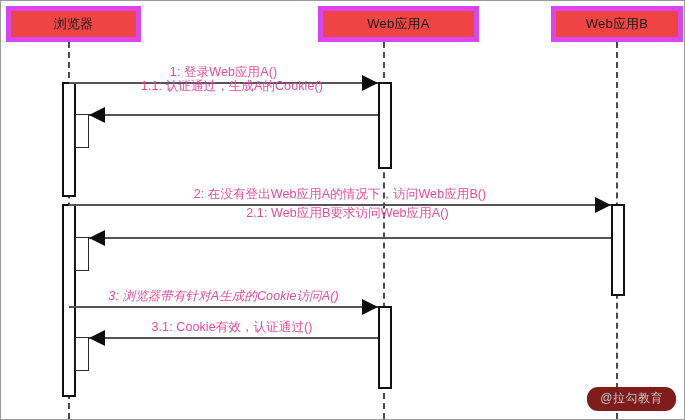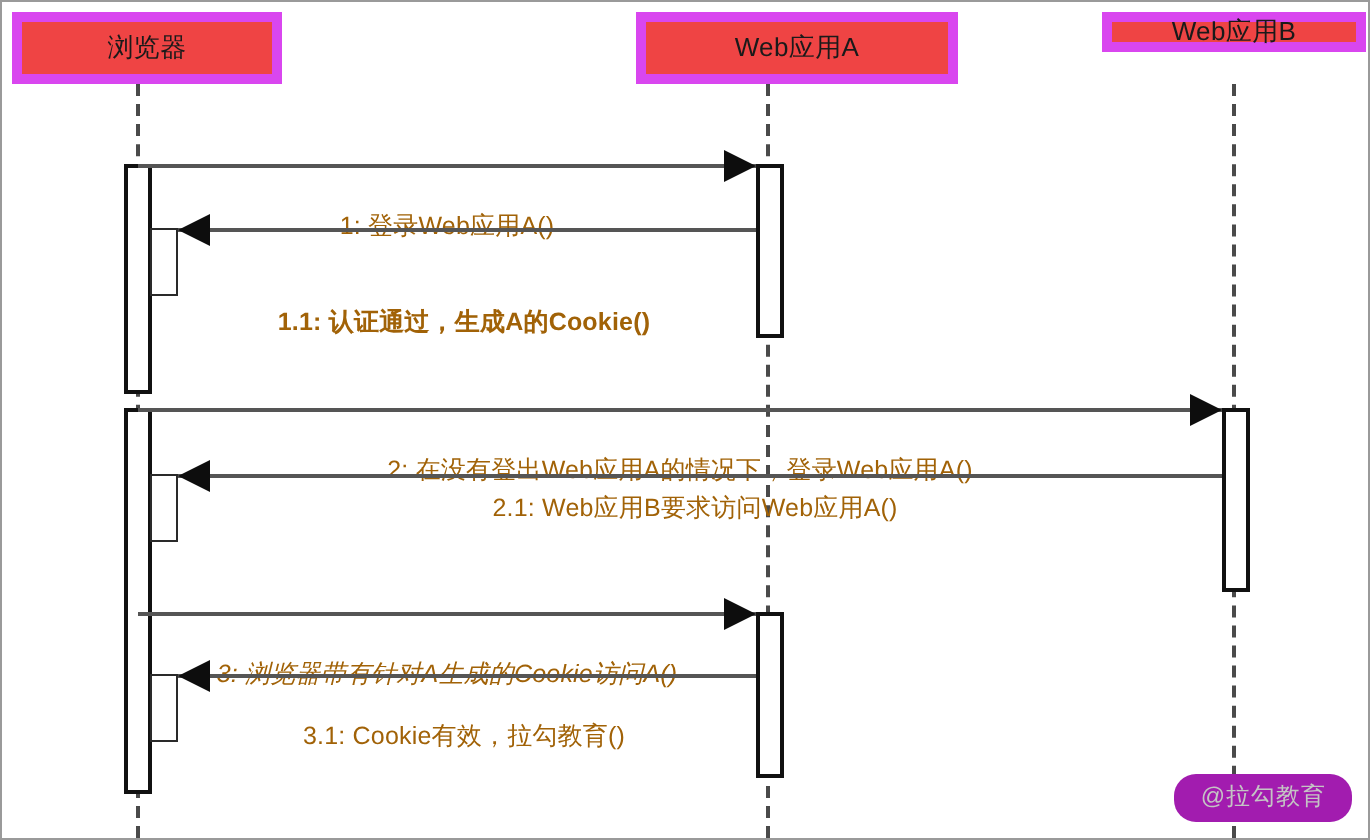--- a/index.html
+++ b/index.html
@@ -54,25 +54,24 @@
 
   
   .msg-line {
     position: absolute;
     height: 0;
     border-top: 2px solid #555555;
   }
   .msg-label {
     position: absolute;
     font-size: 12.5px;
-    color: #a16207;
+    color: #ec4899;
     white-space: nowrap;
     text-align: center;
     letter-spacing: 0.1px;
-    margin-top: 41px;
   }
   .arrowhead {
     position: absolute;
     width: 0;
     height: 0;
   }
   .arrowhead.right {
     border-top: 8px solid transparent;
     border-bottom: 8px solid transparent;
     border-left: 16px solid #0d0d0d;
@@ -81,21 +80,21 @@
     border-top: 8px solid transparent;
     border-bottom: 8px solid transparent;
     border-right: 16px solid #0d0d0d;
   }
 
   
   #watermark {
     position: absolute;
     right: 8px;
     bottom: 8px;
-    background: #a21caf;
+    background: #7f1d1d;
     color: #c4c4c4;
     border-radius: 11px;
     font-size: 12px;
     padding: 3px 13px 4px 13px;
     letter-spacing: 0.5px;
     user-select: none;
   }
 </style>
 </head>
 <body>
@@ -116,40 +115,40 @@
       <div class="activation" style="left: 377px; top: 81px; width: 14px; height: 87px;"></div>
       <div class="activation" style="left: 377px; top: 305px; width: 14px; height: 83px;"></div>
       <div class="activation" style="left: 610px; top: 203px; width: 14px; height: 92px;"></div>
     </div>
   <div id="layer-messages">
       <div class="msg-line" style="left: 68px; top: 81px; width: 309px;"></div>
       <div class="arrowhead right" style="top: 74px; left: 361px;"></div>
       <div class="msg-label" style="left: 70px; top: 63px; width: 305px;">1: 登录Web应用A()</div>
       <div class="msg-line" style="left: 88px; top: 113px; width: 289px;"></div>
       <div class="arrowhead left" style="top: 106px; left: 88px;"></div>
-      <div class="msg-label" style="left: 85px; top: 111px; width: 292px; font-weight: bold;">1.1: 认证通过，生成A的Cookie()</div>
+      <div class="msg-label" style="left: 85px; top: 77px; width: 292px;">1.1: 认证通过，生成A的Cookie()</div>
       <div class="msg-line" style="left: 68px; top: 203px; width: 542px;"></div>
       <div class="arrowhead right" style="top: 196px; left: 594px;"></div>
-      <div class="msg-label" style="left: 70px; top: 185px; width: 538px;">2: 在没有登出Web应用A的情况下，登录Web应用A()</div>
+      <div class="msg-label" style="left: 70px; top: 185px; width: 538px;">2: 在没有登出Web应用A的情况下，访问Web应用B()</div>
       <div class="msg-line" style="left: 88px; top: 236px; width: 522px;"></div>
       <div class="arrowhead left" style="top: 229px; left: 88px;"></div>
       <div class="msg-label" style="left: 85px; top: 204px; width: 523px;">2.1: Web应用B要求访问Web应用A()</div>
       <div class="msg-line" style="left: 68px; top: 305px; width: 309px;"></div>
       <div class="arrowhead right" style="top: 298px; left: 361px;"></div>
       <div class="msg-label" style="left: 70px; top: 287px; width: 305px; font-style: italic;">3: 浏览器带有针对A生成的Cookie访问A()</div>
       <div class="msg-line" style="left: 88px; top: 336px; width: 289px;"></div>
       <div class="arrowhead left" style="top: 329px; left: 88px;"></div>
-      <div class="msg-label" style="left: 85px; top: 318px; width: 292px;">3.1: Cookie有效，拉勾教育()</div>
+      <div class="msg-label" style="left: 85px; top: 318px; width: 292px;">3.1: Cookie有效，认证通过()</div>
     </div>
   <div id="layer-participants">
       <div class="participant" style="left: 5px; top: 5px; width: 135px; height: 36px;">
         <span>浏览器</span>
       </div>
       <div class="participant" style="left: 317px; top: 5px; width: 161px; height: 36px;">
         <span>Web应用A</span>
       </div>
-      <div class="participant" style="left: 550px; top: 5px; width: 132px; height: 20px;">
+      <div class="participant" style="left: 550px; top: 5px; width: 132px; height: 36px;">
         <span>Web应用B</span>
       </div>
     </div>
 
   <div id="watermark">@拉勾教育</div>
 </div>
 
 </body></html>

